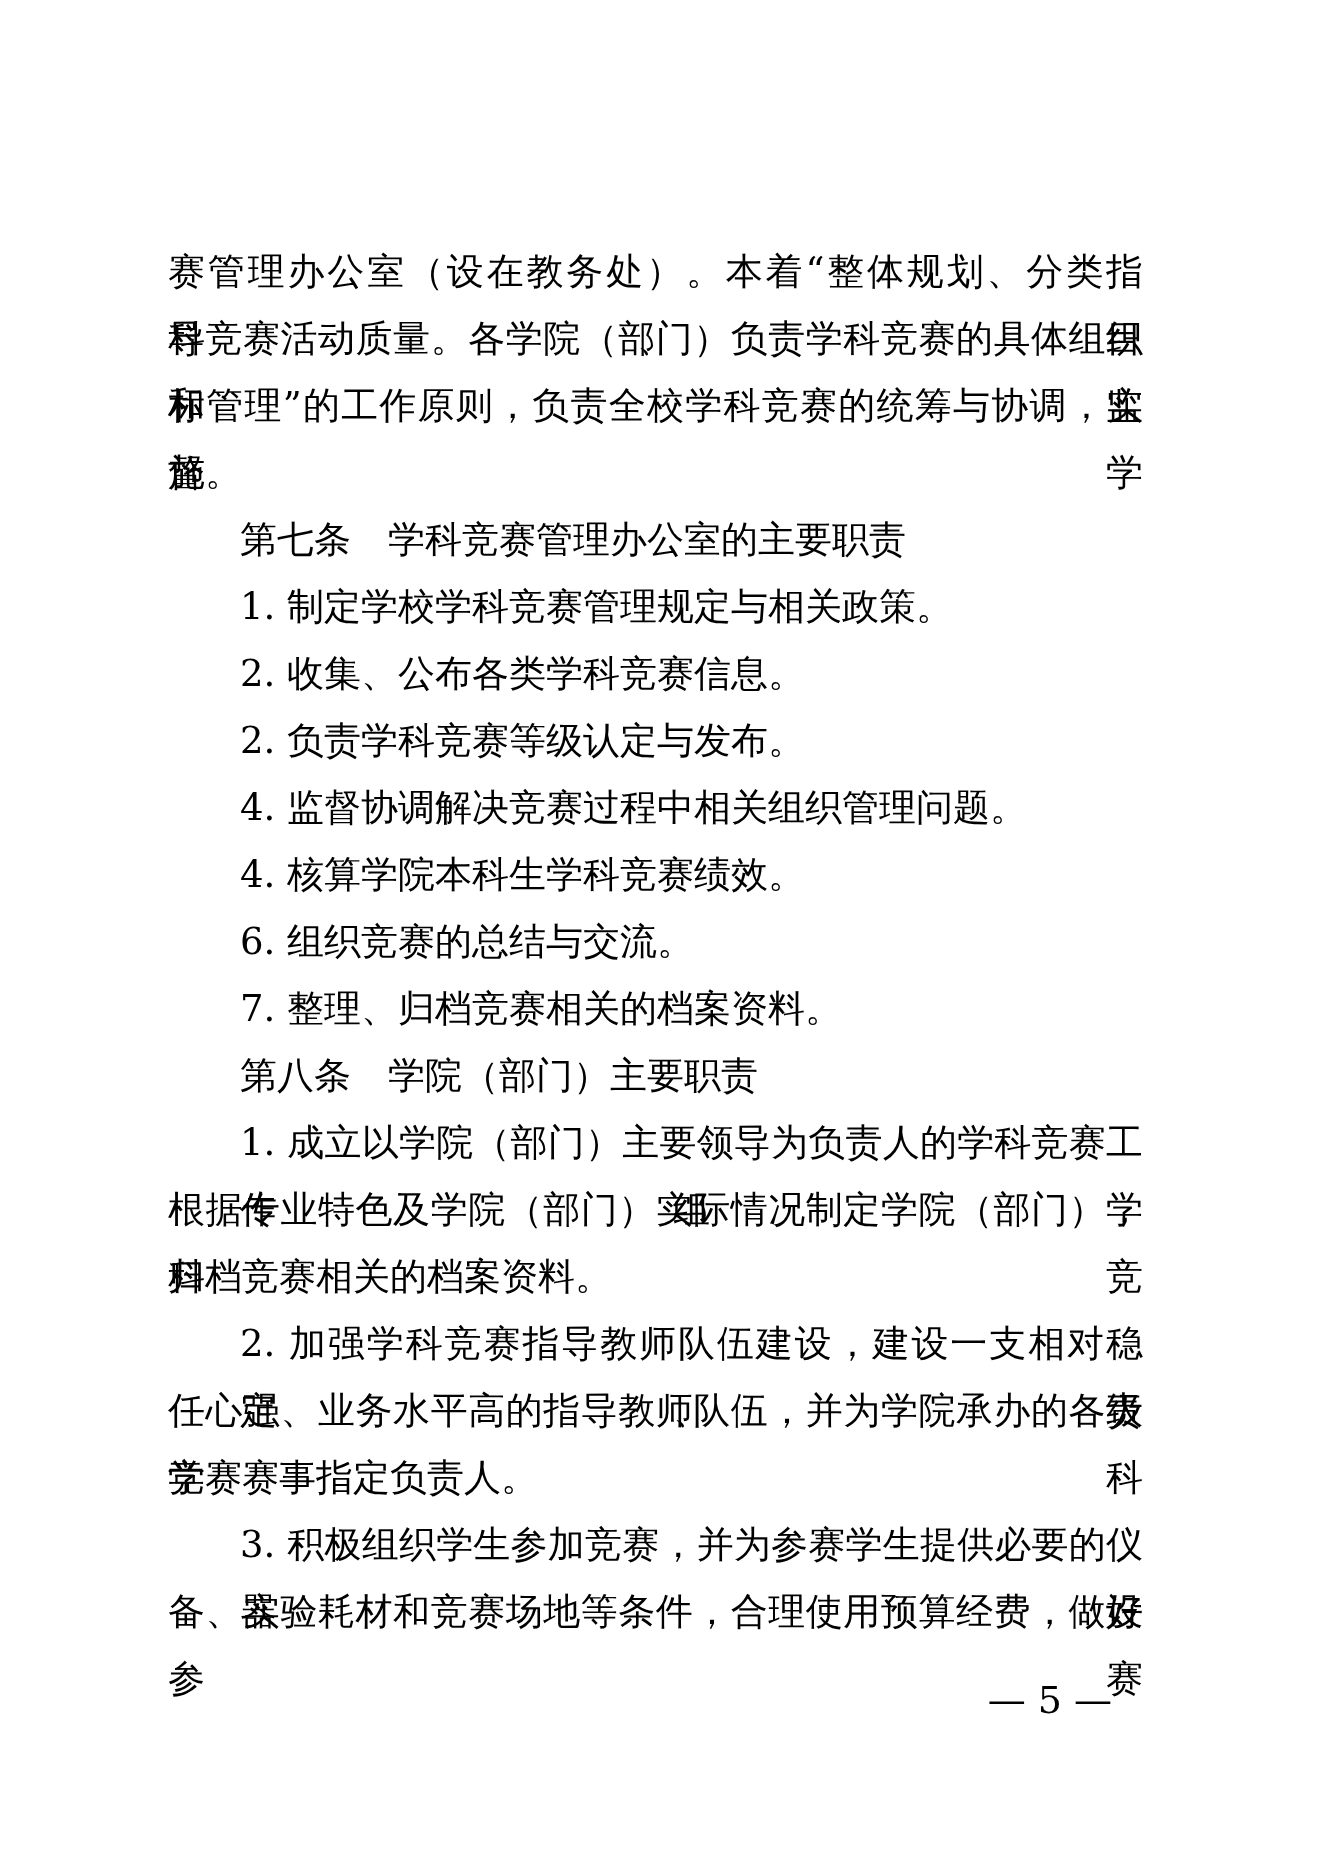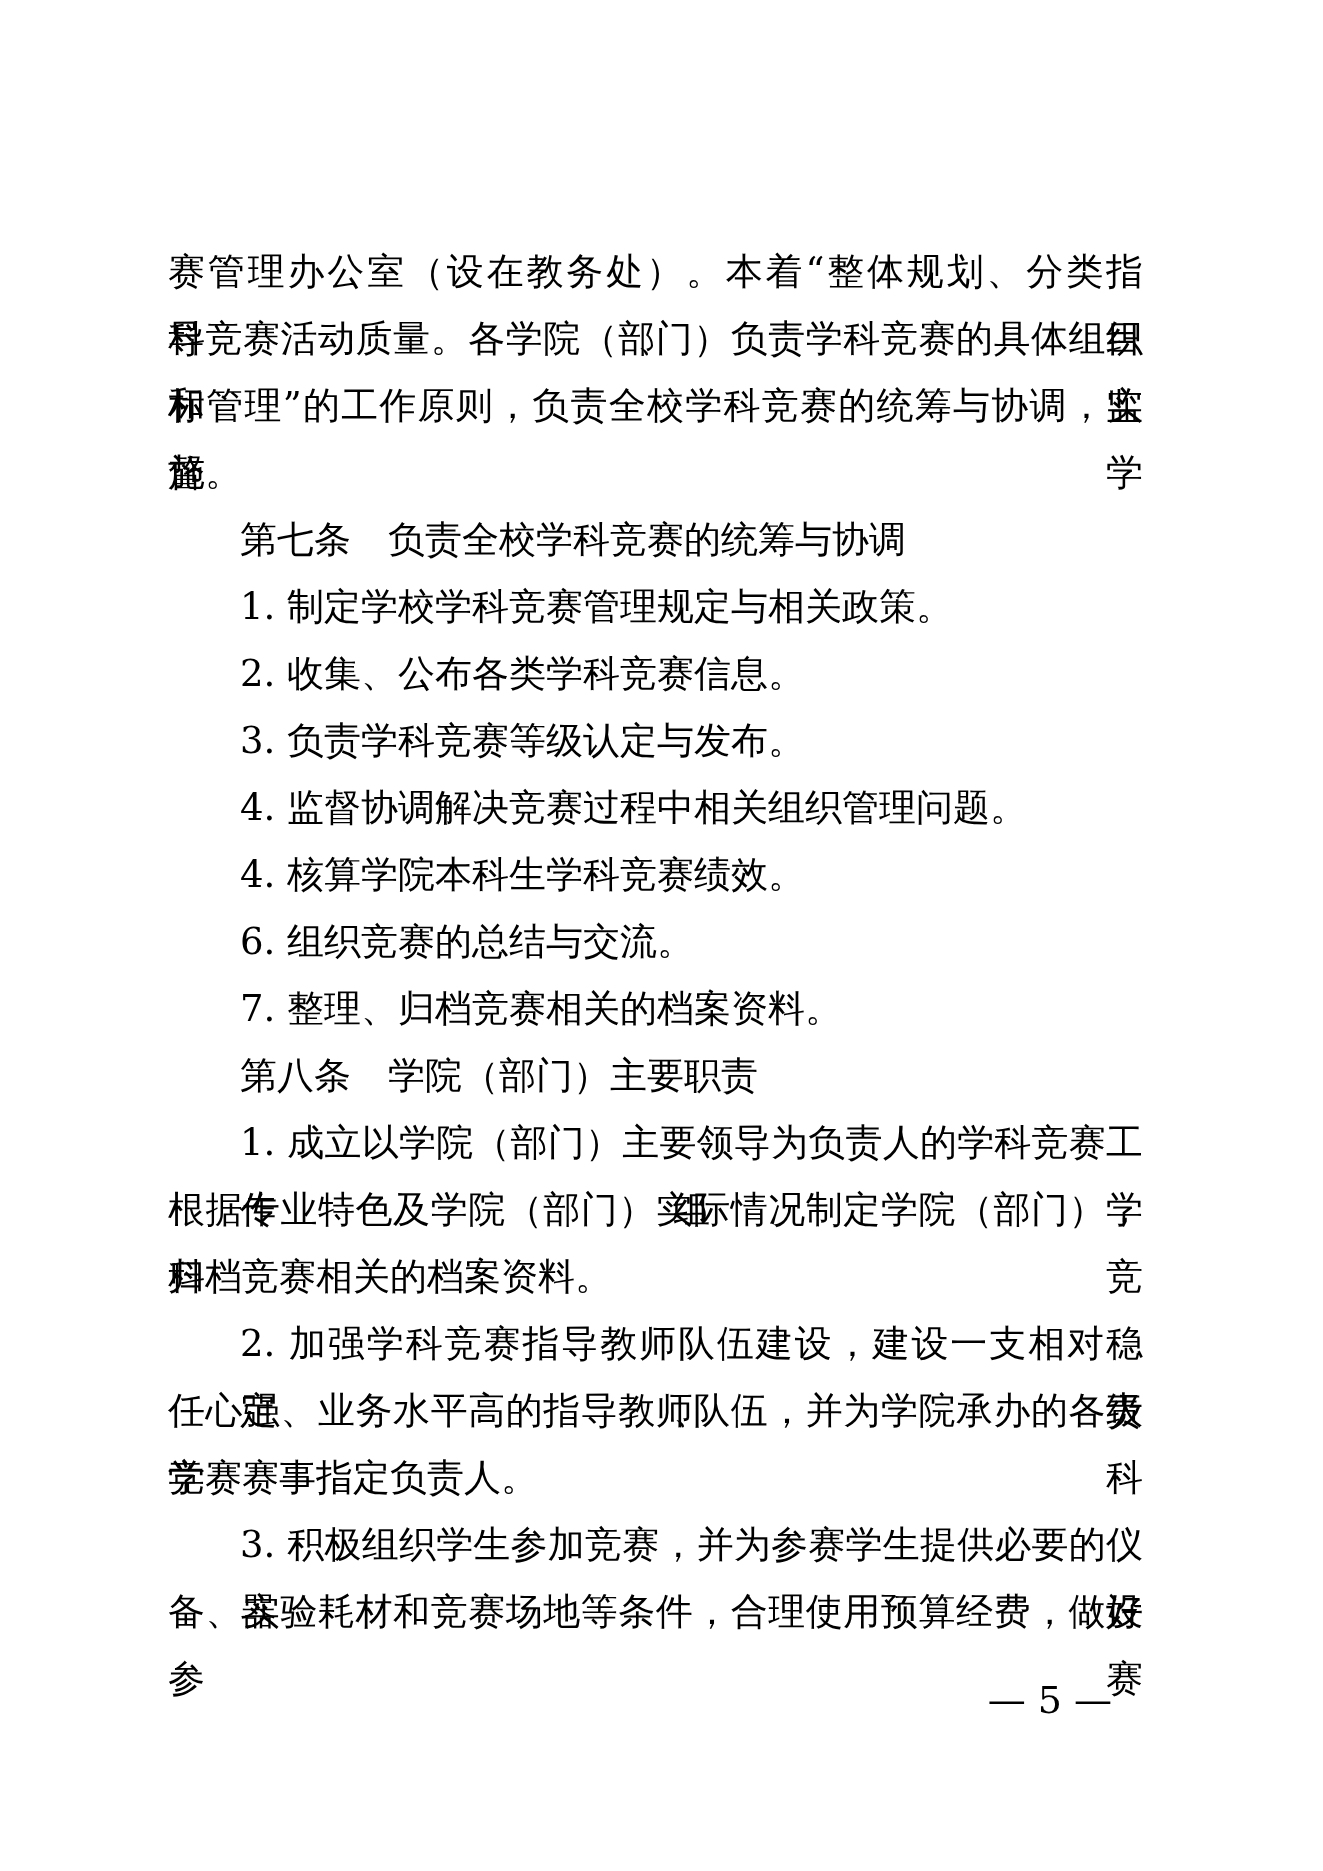--- a/index.html
+++ b/index.html
@@ -51,24 +51,24 @@
 </style>
 </head>
 <body>
 
 <div class="page">
   <main class="doc" id="doc-body">
       <div class="doc-line fill">赛管理办公室（设在教务处）。本着“整体规划、分类指导、目</div>
       <div class="doc-line fill">科竞赛活动质量。各学院（部门）负责学科竞赛的具体组织和实</div>
       <div class="doc-line fill">标管理”的工作原则，负责全校学科竞赛的统筹与协调，监督学</div>
       <div class="doc-line">施。</div>
-      <div class="doc-line indent">第七条　负责全校学科竞赛的统筹与协调</div>
+      <div class="doc-line indent">第七条　学科竞赛管理办公室的主要职责</div>
       <div class="doc-line indent">1. 制定学校学科竞赛管理规定与相关政策。</div>
       <div class="doc-line indent">2. 收集、公布各类学科竞赛信息。</div>
-      <div class="doc-line indent">3. 负责学科竞赛等级认定与发布。</div>
+      <div class="doc-line indent">2. 负责学科竞赛等级认定与发布。</div>
       <div class="doc-line indent">4. 监督协调解决竞赛过程中相关组织管理问题。</div>
       <div class="doc-line indent">4. 核算学院本科生学科竞赛绩效。</div>
       <div class="doc-line indent">6. 组织竞赛的总结与交流。</div>
       <div class="doc-line indent">7. 整理、归档竞赛相关的档案资料。</div>
       <div class="doc-line indent">第八条　学院（部门）主要职责</div>
       <div class="doc-line fill indent">1. 成立以学院（部门）主要领导为负责人的学科竞赛工作组，</div>
       <div class="doc-line fill">根据专业特色及学院（部门）实际情况制定学院（部门）学科竞</div>
       <div class="doc-line">归档竞赛相关的档案资料。</div>
       <div class="doc-line fill indent">2. 加强学科竞赛指导教师队伍建设，建设一支相对稳定、责</div>
       <div class="doc-line fill">任心强、业务水平高的指导教师队伍，并为学院承办的各级学科</div>

